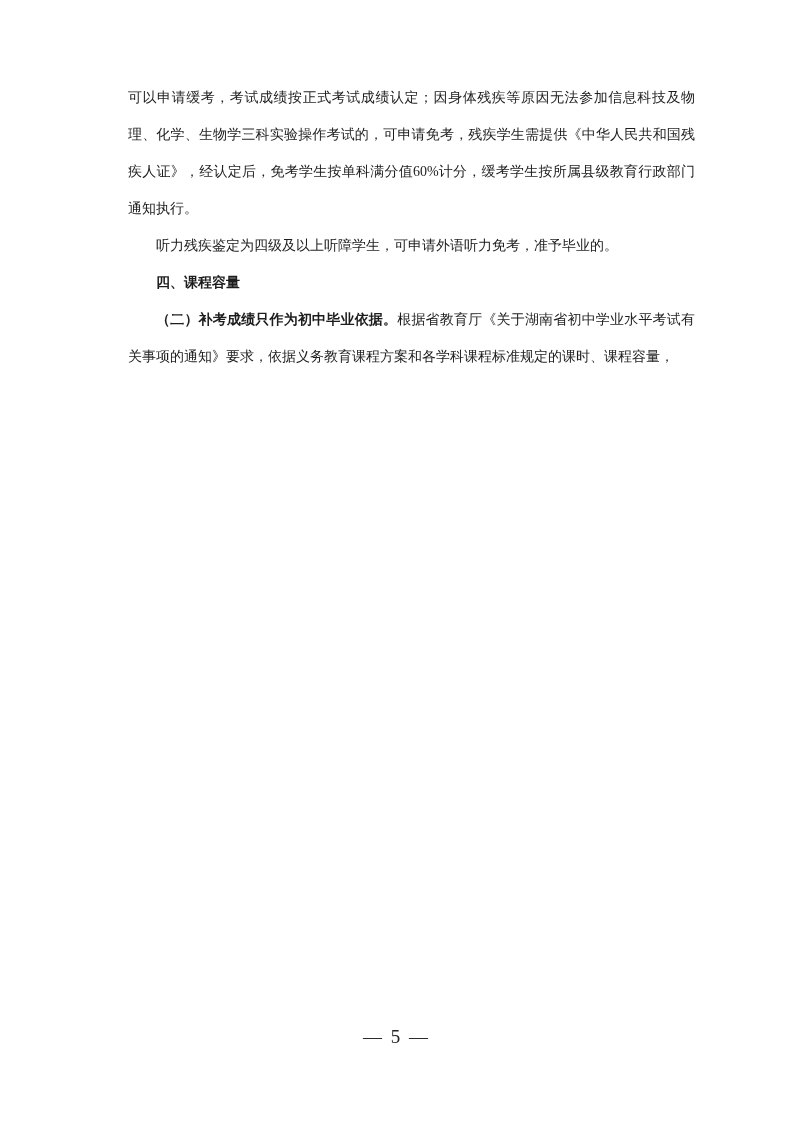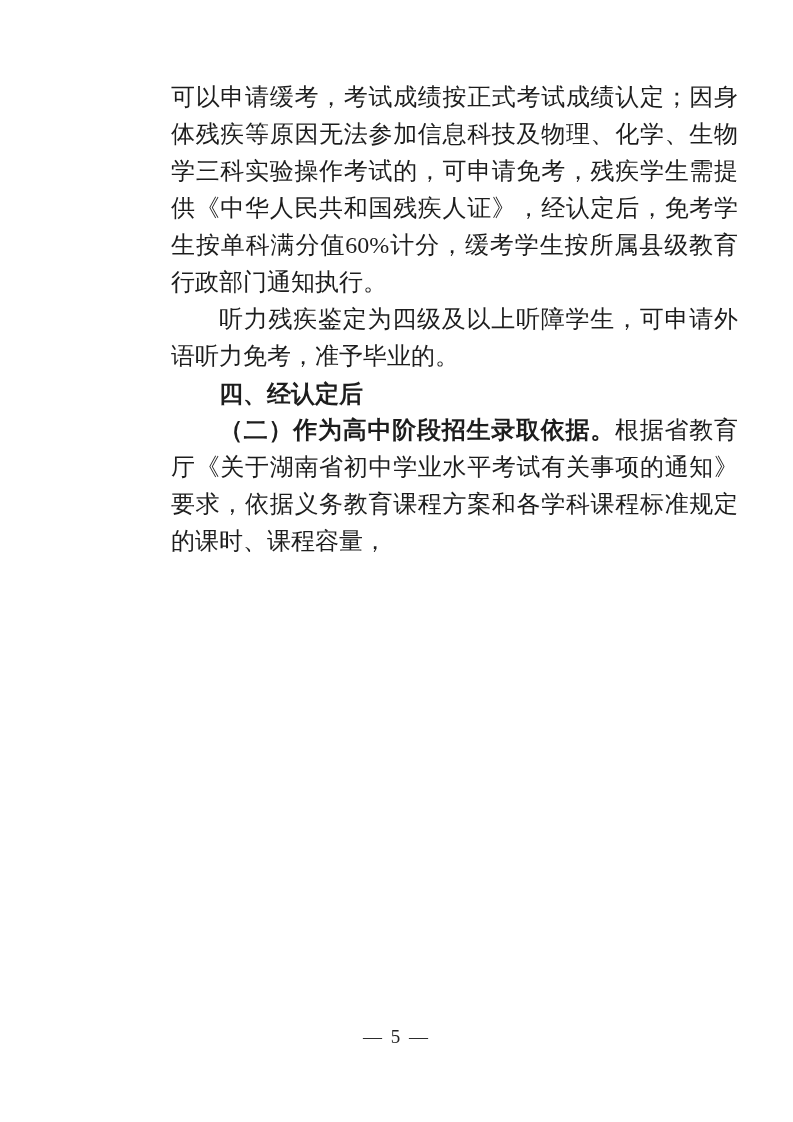--- a/index.html
+++ b/index.html
@@ -14,26 +14,25 @@
     background: #ffffff;
     overflow: hidden;
     font-family: "Liberation Serif", "DejaVu Serif", serif;
     color: #1d1d1d;
   }
   .body-text {
     position: absolute;
     left: 128px;
     top: 79px;
     width: 567px;
-    font-size: 24px;
+    font-size: 14px;
     line-height: 37px;
     text-align: justify;
     text-justify: inter-ideograph;
     letter-spacing: 0;
-    margin-left: 43px;
   }
   .para {
     margin: 0;
     padding: 0;
   }
   .para.indent {
     text-indent: 2em;
   }
   .section-heading {
     font-weight: bold;
@@ -63,25 +62,25 @@
     <p class="para">
       <span>可以申请缓考，考试成绩按正式考试成绩认定；因身体残疾等原因无法参加信息科技及物理、化学、生物学三科实验操作考试的，可申请免考，残疾学生需提供《中华人民共和国残疾人证》，经认定后，免考学生按单科满分值60%计分，缓考学生按所属县级教育行政部门通知执行。</span>
     </p>
 
     <p class="para indent">
       <span>听力残疾鉴定为四级及以上听障学生，可申请外语听力免考，准予毕业的。</span>
     </p>
 
 
     <p class="para indent section-heading">
-      <span>四、经认定后</span>
+      <span>四、课程容量</span>
     </p>
 
 
     <p class="para indent">
-      <span class="lead">（二）作为高中阶段招生录取依据。</span><span>根据省教育厅《关于湖南省初中学业水平考试有关事项的通知》要求，依据义务教育课程方案和各学科课程标准规定的课时、课程容量，</span>
+      <span class="lead">（二）补考成绩只作为初中毕业依据。</span><span>根据省教育厅《关于湖南省初中学业水平考试有关事项的通知》要求，依据义务教育课程方案和各学科课程标准规定的课时、课程容量，</span>
     </p>
 
   </div>
 
   <div class="page-footer">— 5 —</div>
 
 </div>
 
 </body></html>

